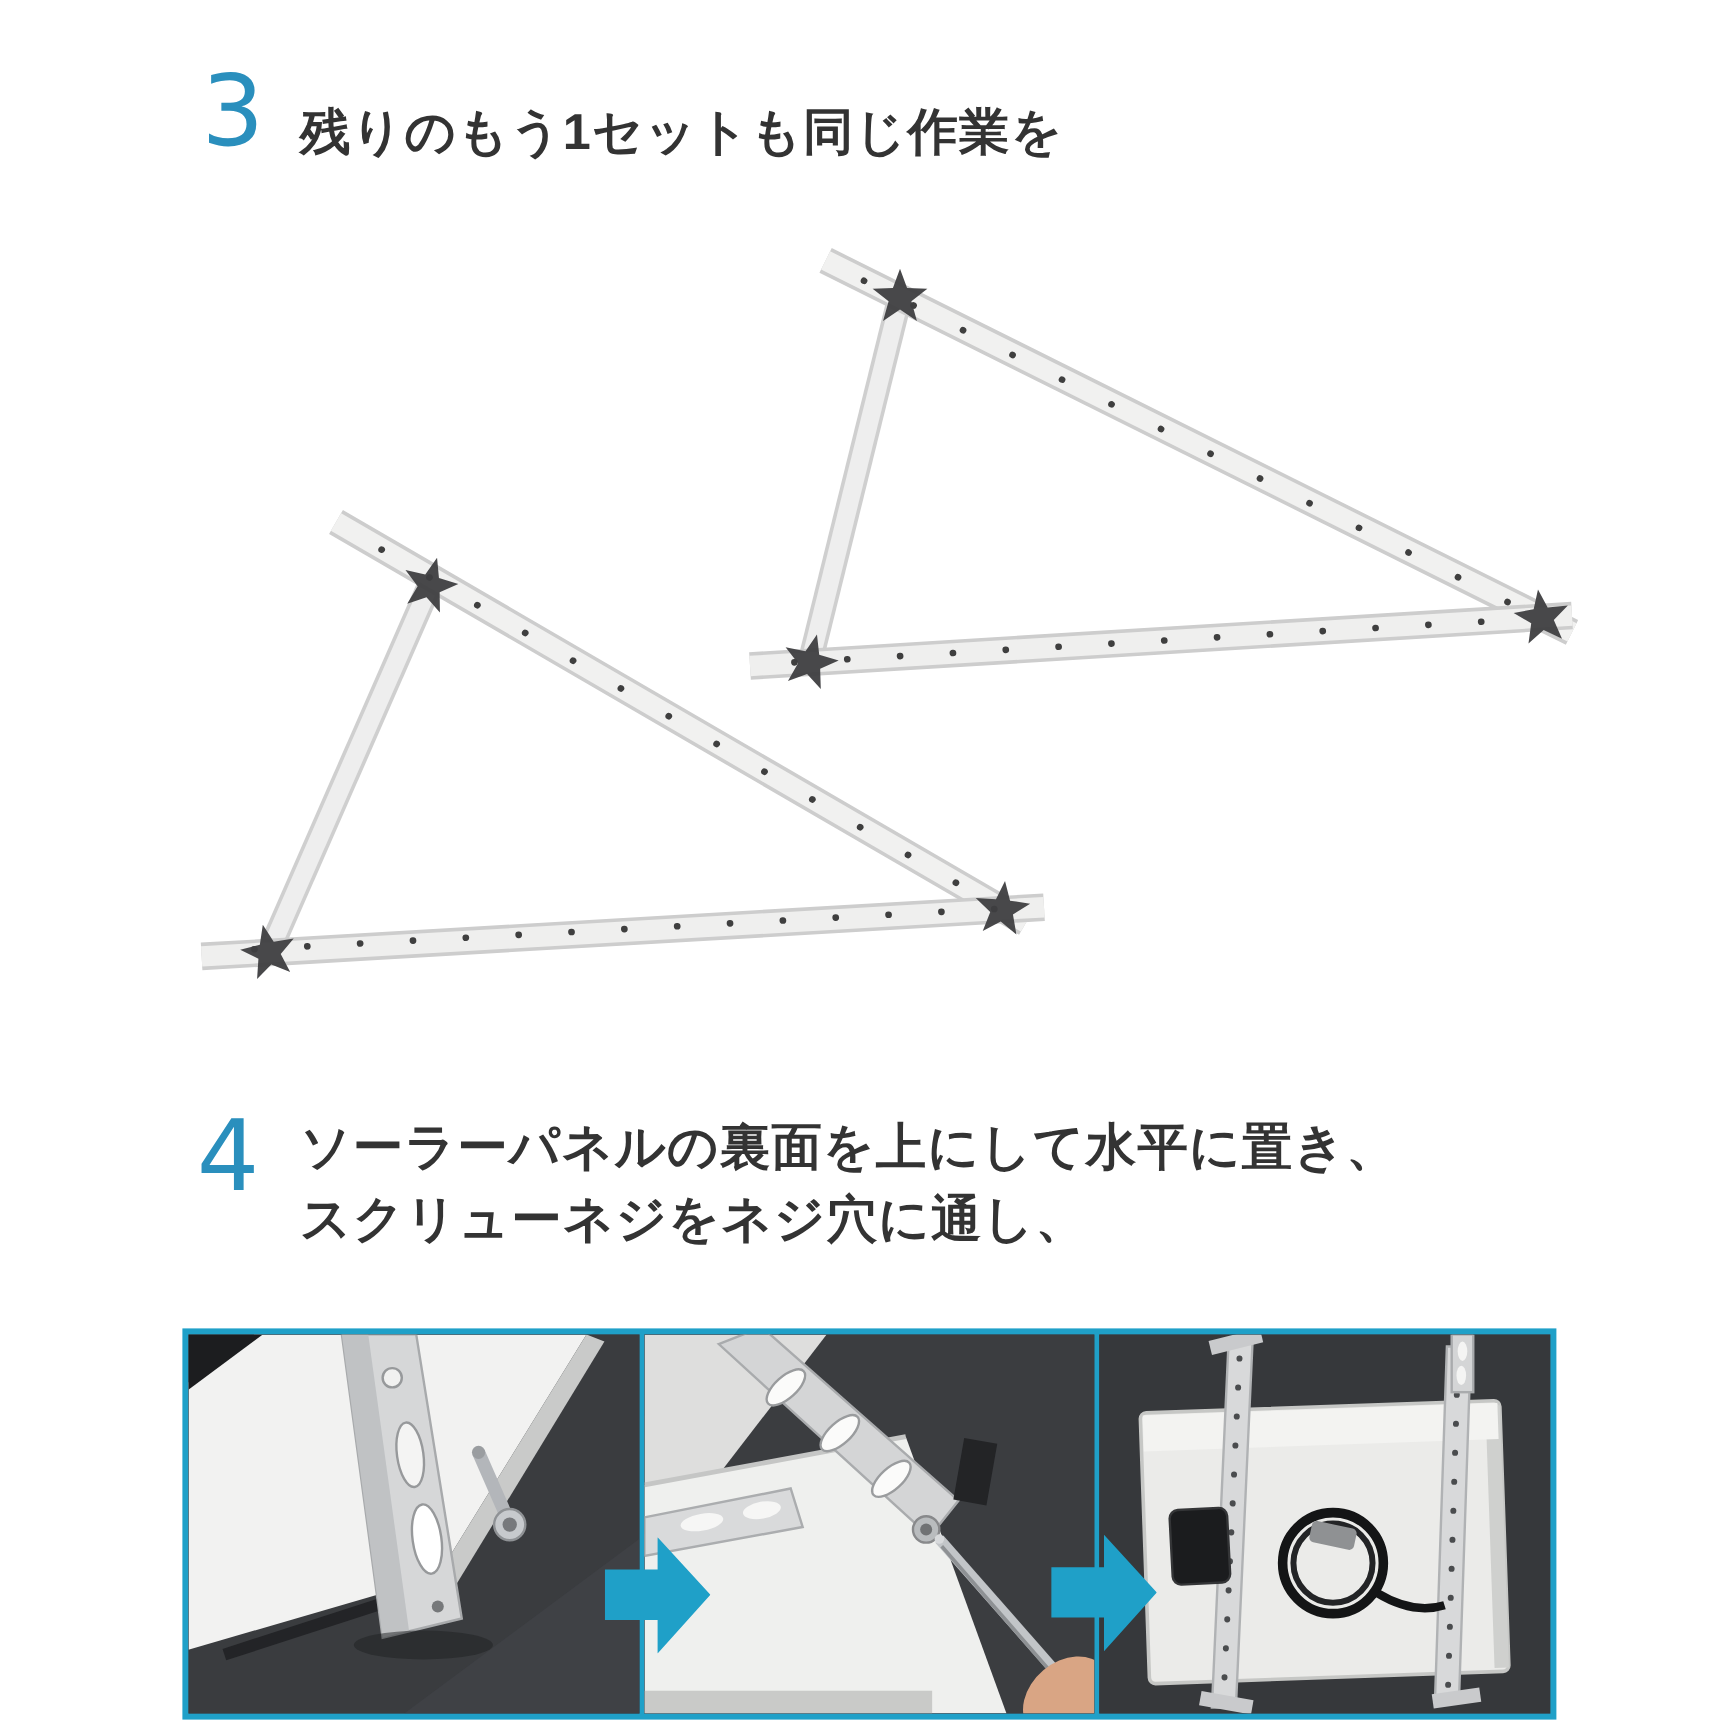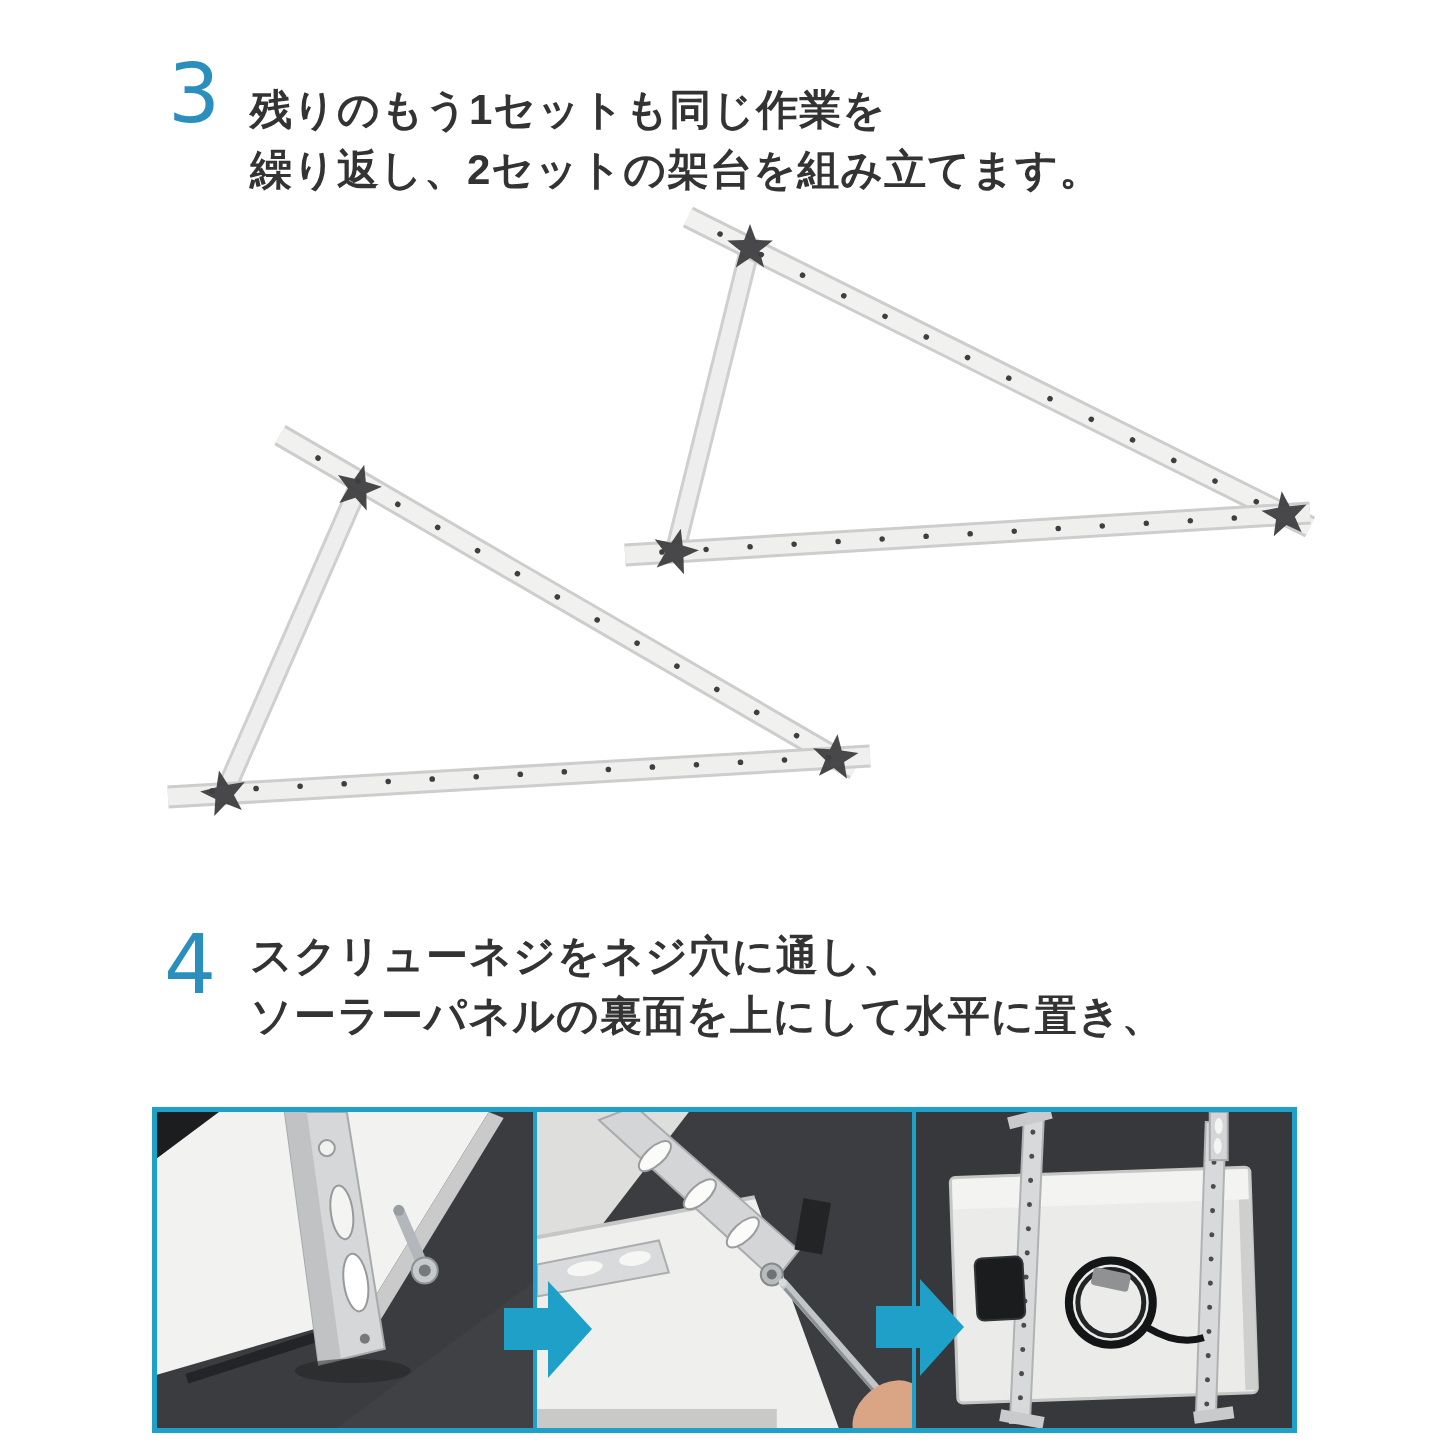--- a/index.html
+++ b/index.html
@@ -24,21 +24,20 @@
   #arrow2{left:876px;top:1279px;}
 </style>
 </head>
 <body>
 
 <div class="page">
 
   <div class="step-num" id="num3">3</div>
   <div class="step-text" id="text3">
     <span class="line">残りのもう1セットも同じ作業を</span>
-    <span class="line">繰り返し、2セットの架台を組み立てます。</span>
   </div>
 
   <svg id="triangles" width="1180" height="690" viewBox="0 0 1180 690">
     <defs>
       <path id="knob" d="M0,-24 L5.9,-8.1 L22.8,-7.4 L9.5,3.1 L14.1,19.4 L0,10 L-14.1,19.4 L-9.5,3.1 L-22.8,-7.4 L-5.9,-8.1 Z"></path>
     </defs>
 
     <g>
       <line x1="208" y1="298" x2="74" y2="604" stroke="#cfcfcf" stroke-width="21"></line>
       <line x1="208" y1="298" x2="74" y2="604" stroke="#eeeeee" stroke-width="15"></line>
@@ -63,22 +62,22 @@
       <line x1="570" y1="44" x2="1125" y2="321" stroke="#3f3f3f" stroke-width="5.5" stroke-linecap="round" stroke-dasharray="0.1 46"></line>
       <line x1="512" y1="362" x2="1120" y2="326" stroke="#3f3f3f" stroke-width="5.5" stroke-linecap="round" stroke-dasharray="0.1 44"></line>
       <use href="#knob" transform="translate(600,58)  rotate(0)" fill="#3e3e40" opacity="0.95"></use>
       <use href="#knob" transform="translate(525,362) rotate(14)" fill="#3e3e40" opacity="0.95"></use>
       <use href="#knob" transform="translate(1135,325) rotate(-8)" fill="#3e3e40" opacity="0.95"></use>
     </g>
   </svg>
 
   <div class="step-num" id="num4">4</div>
   <div class="step-text" id="text4">
+    <span class="line">ソーラーパネルの裏面を上にして水平に置き、</span>
     <span class="line">スクリューネジをネジ穴に通し、</span>
-    <span class="line">ソーラーパネルの裏面を上にして水平に置き、</span>
   </div>
 
   <div class="photo-strip">
 
     <div class="photo">
       <svg viewBox="0 0 376 315" preserveAspectRatio="none">
         <rect x="0" y="0" width="376" height="315" fill="#3a3c3f"></rect>
         <polygon points="180,315 376,170 376,315" fill="#44464a" opacity="0.55"></polygon>
         <polygon points="55,0 332,0 207,202 0,262 0,40" fill="#f2f2f1"></polygon>
         <polygon points="332,0 347,6 222,210 207,202" fill="#c9cac9"></polygon>

